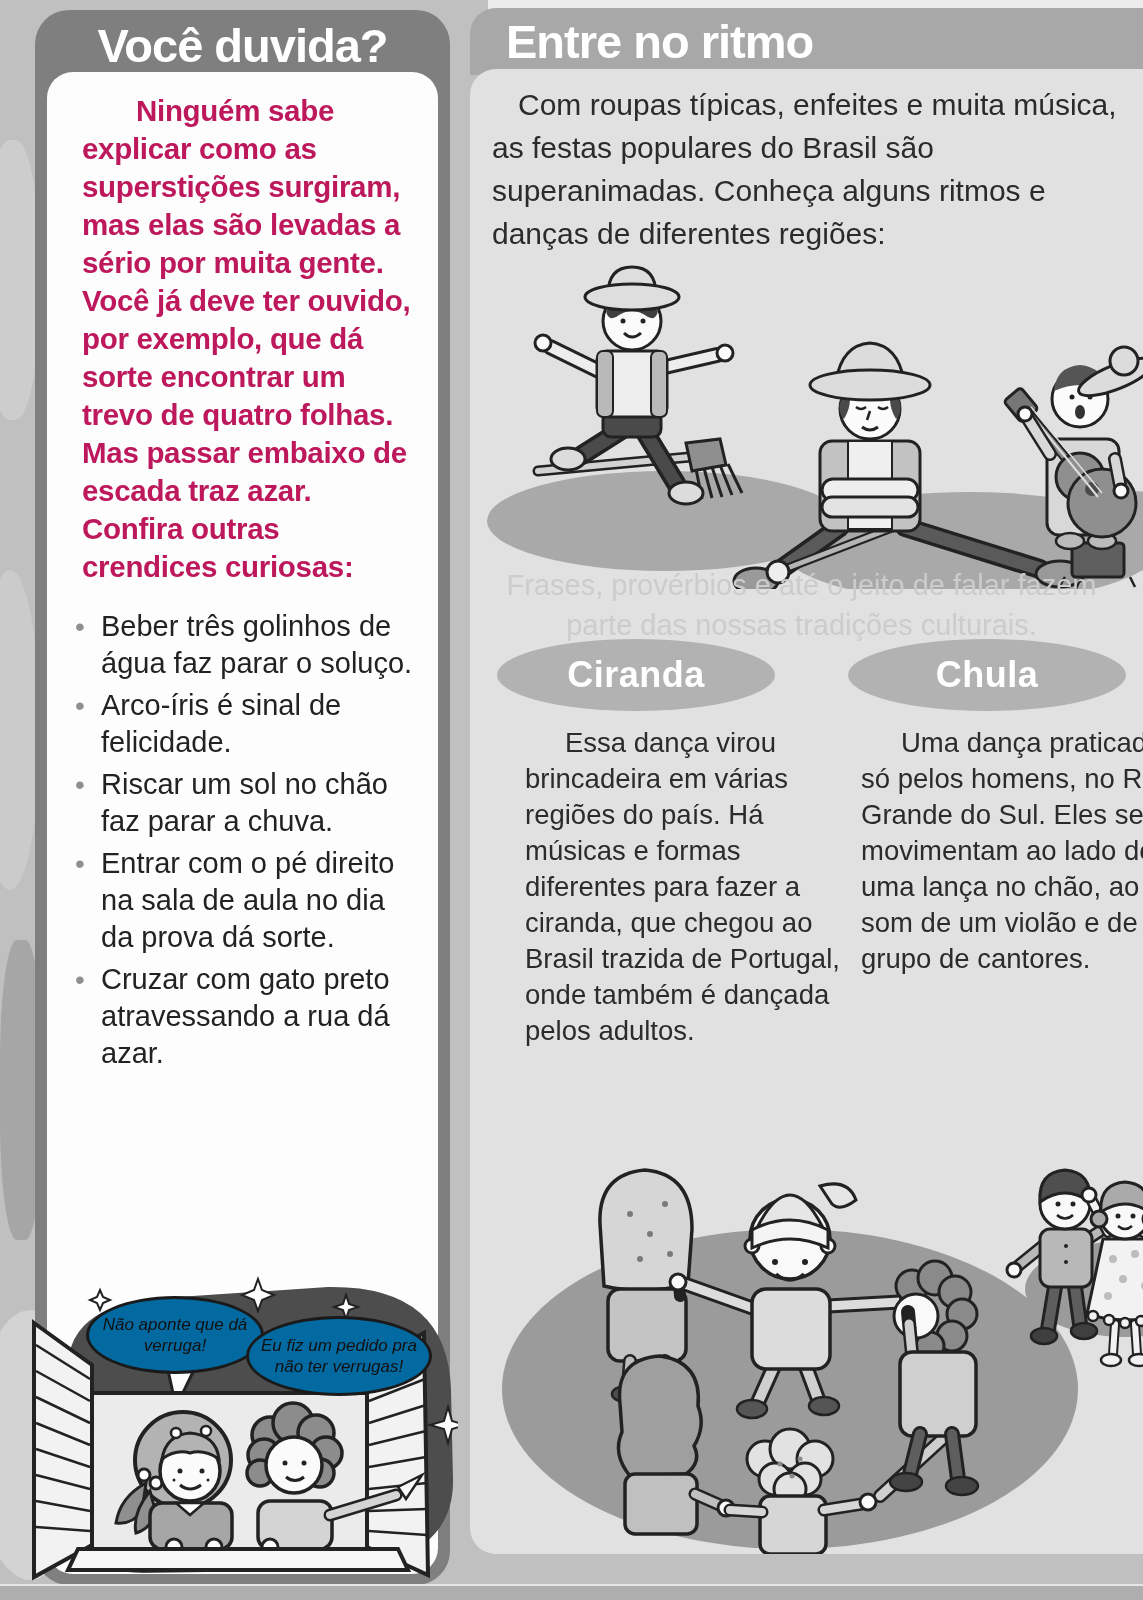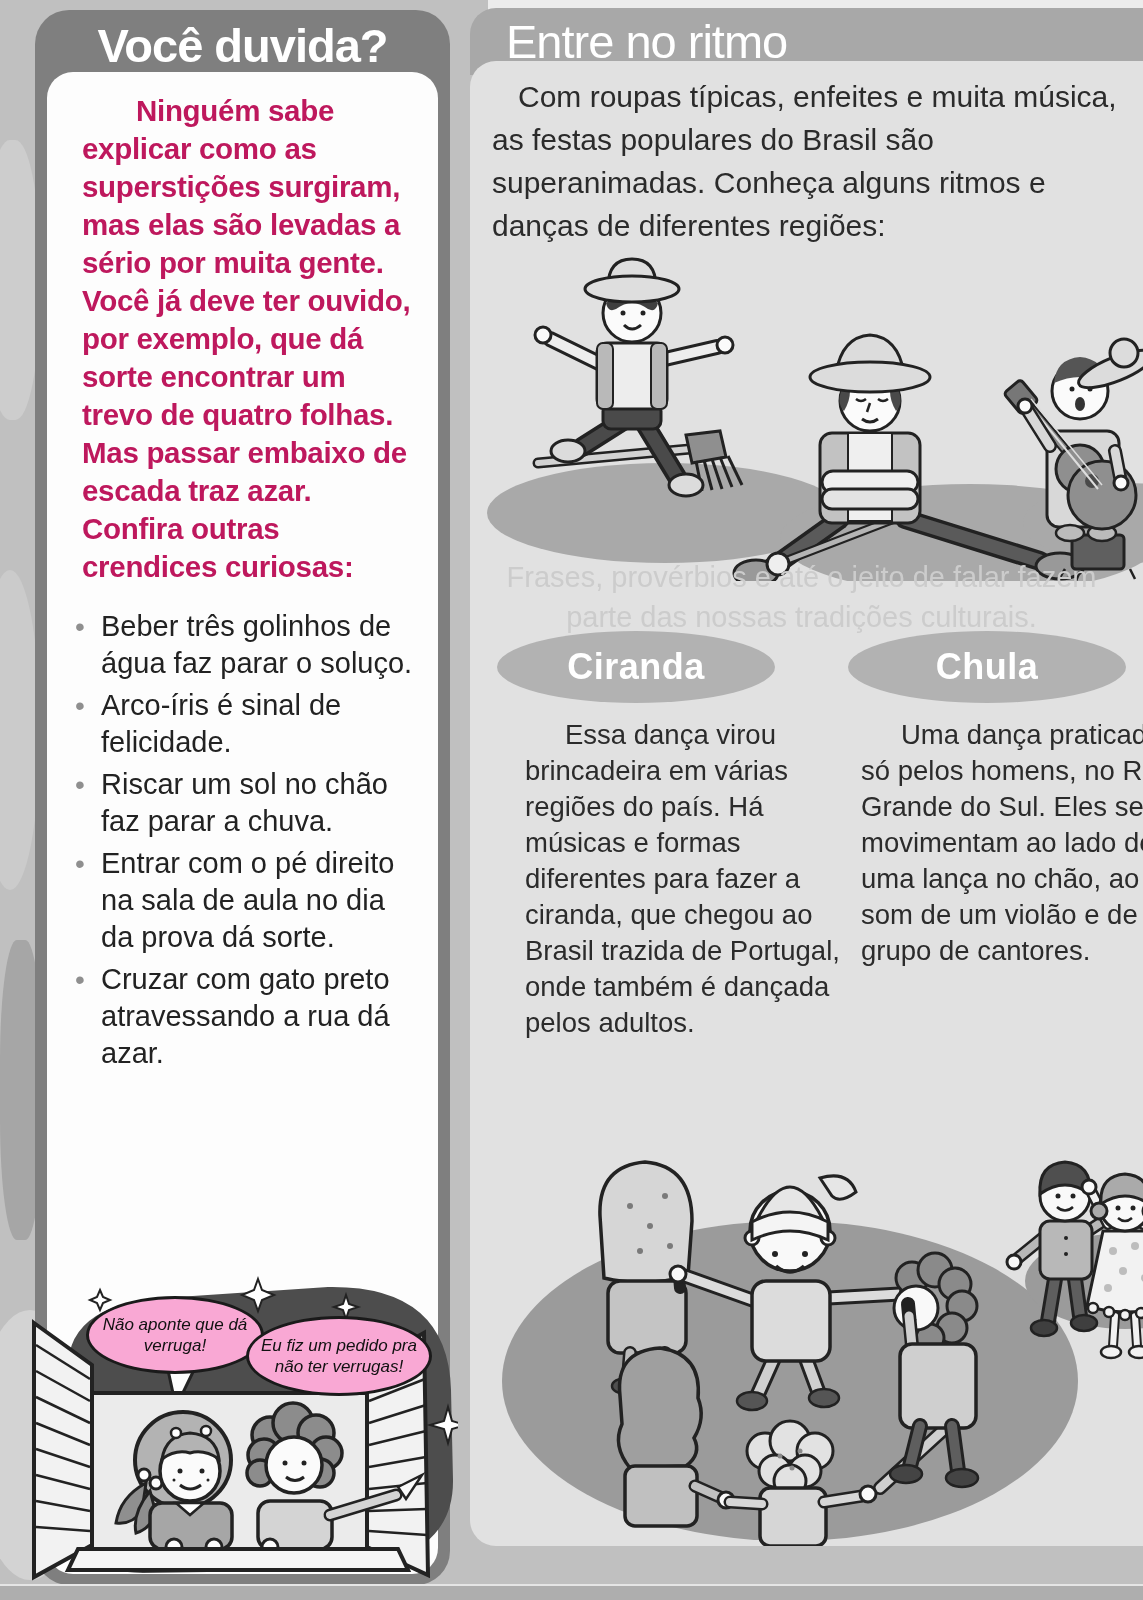--- a/index.html
+++ b/index.html
@@ -10,25 +10,25 @@
   .blob{position:absolute;}
   
   .left-box{position:absolute;left:35px;top:10px;width:415px;height:1575px;background:#7f7f7f;border-radius:34px;}
   .left-title{position:absolute;left:0;top:8px;width:100%;text-align:center;color:#ffffff;font-weight:bold;font-size:47px;letter-spacing:-1px;}
   .left-panel{position:absolute;left:12px;top:62px;width:391px;height:1502px;background:#fdfdfd;border-radius:26px;box-sizing:border-box;padding:20px 22px 0 22px;}
   .left-intro{font-size:29.5px;font-weight:bold;line-height:38px;color:#be185d;letter-spacing:-0.3px;text-indent:54px;margin-left:13px;}
   .cred-list{list-style:none;margin:22px 0 0 0;padding:0;}
   .cred-list li{position:relative;padding-left:32px;font-size:29px;line-height:37px;color:#222;margin-bottom:5px;}
   .cred-list li::before{content:"•";position:absolute;left:6px;top:0;color:#8f8f8f;font-size:28px;}
   
-  .bubble{position:absolute;z-index:4;background:#f9a8d4;border:3.5px solid #1a1a1a;border-radius:50%;display:flex;align-items:center;justify-content:center;text-align:center;font-style:italic;font-size:17px;line-height:1.25;color:#111;padding:6px 10px;box-sizing:border-box;}
+  .bubble{position:absolute;z-index:4;background:#0369a1;border:3.5px solid #1a1a1a;border-radius:50%;display:flex;align-items:center;justify-content:center;text-align:center;font-style:italic;font-size:17px;line-height:1.25;color:#111;padding:6px 10px;box-sizing:border-box;}
   
   .right-band{position:absolute;left:470px;top:8px;width:673px;height:67px;background:#a8a8a8;border-radius:26px 0 0 0;}
-  .right-title{position:absolute;left:36px;top:0;height:75px;line-height:67px;color:#ffffff;font-weight:normal;font-size:47px;letter-spacing:-1px;}
-  .right-panel{position:absolute;left:470px;top:61px;width:673px;height:1485px;background:#e1e1e1;border-radius:26px 0 0 26px;overflow:hidden;}
+  .right-title{position:absolute;left:36px;top:0;height:75px;line-height:67px;color:#ffffff;font-weight:bold;font-size:47px;letter-spacing:-1px;}
+  .right-panel{position:absolute;left:470px;top:69px;width:673px;height:1485px;background:#e1e1e1;border-radius:26px 0 0 26px;overflow:hidden;}
   .right-intro{position:absolute;left:22px;top:14px;width:632px;font-size:30px;line-height:43px;color:#2b2b2b;text-indent:26px;}
   .ghost{position:absolute;left:0;top:496px;width:663px;text-align:center;font-size:29px;line-height:40px;color:#cccccc;}
   .oval{position:absolute;width:278px;height:72px;background:#b2b2b2;border-radius:50%;display:flex;align-items:center;justify-content:center;color:#fff;font-weight:bold;font-size:36px;letter-spacing:0.5px;}
   .dance-text{position:absolute;top:656px;font-size:27.5px;line-height:36px;color:#2b2b2b;text-indent:40px;margin-left:39px;}
   
   .bottom-strip{position:absolute;left:0;top:1584px;width:1143px;height:16px;background:#aeaeae;border-top:2px solid #e5e5e5;}
   svg{display:block;}
 </style>
 </head>
 <body>

